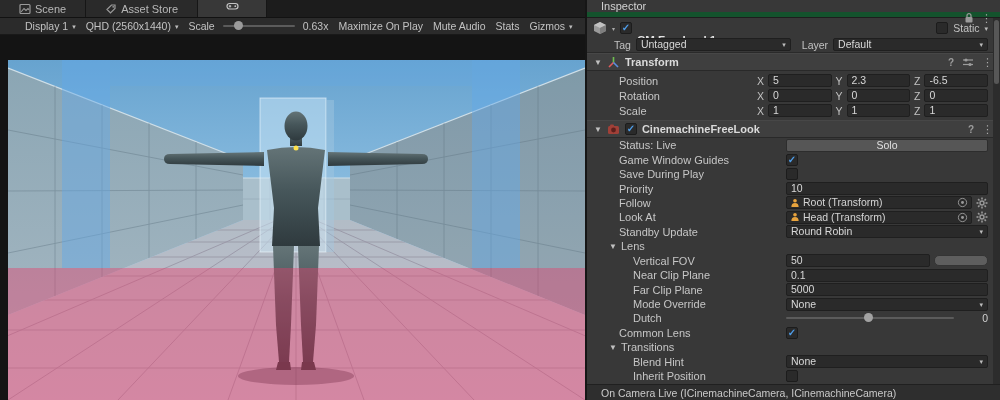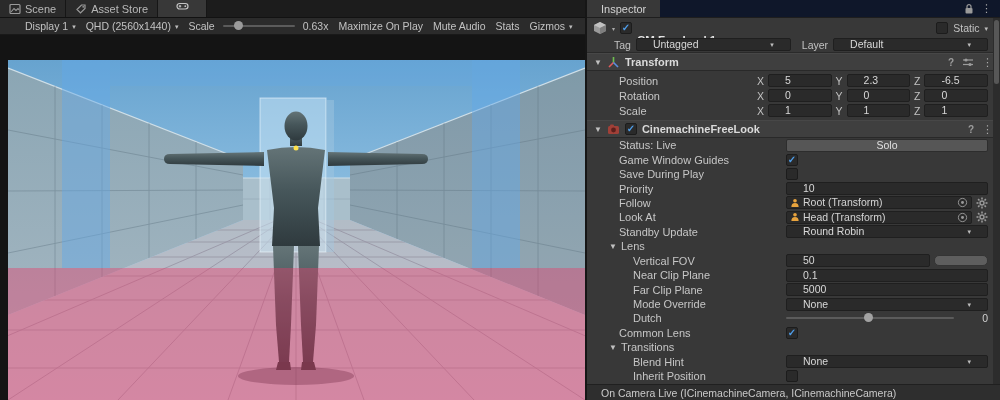--- a/index.html
+++ b/index.html
@@ -4,37 +4,37 @@
 <style>
   html,body{margin:0;padding:0;background:#111;}
   .stage{position:relative;width:1000px;height:400px;overflow:hidden;background:#141414;
          font-family:"Liberation Sans",sans-serif;color:#c8c8c8;-webkit-font-smoothing:antialiased;}
   .stage *{box-sizing:border-box;}
 
   
   .game-panel{position:absolute;left:0;top:0;width:585px;height:400px;background:#141414;}
   .tabbar{position:absolute;left:0;top:0;width:100%;height:18px;background:#1c1c1c;
           display:flex;align-items:stretch;border-bottom:1px solid #121212;}
-  .tab{display:flex;align-items:center;gap:4px;padding:0 9px;font-size:11px;color:#b7b7b7;
+  .tab{display:flex;align-items:center;gap:4px;padding:0 19px;font-size:11px;color:#b7b7b7;
        background:#2a2a2a;border-right:1px solid #161616;cursor:default;}
   .tab.active{background:#383838;color:#dedede;flex-direction:column;}
   .toolbar{position:absolute;left:0;top:18px;width:100%;height:17px;background:#2b2b2b;
            border-bottom:1px solid #191919;display:flex;align-items:center;font-size:10.5px;
            color:#c2c2c2;padding:0 20px;white-space:nowrap;}
   .tb-item{display:flex;align-items:center;gap:4px;padding:0 5px;height:100%;}
   .caret{font-size:7px;color:#bdbdbd;line-height:1;}
   .scale-track{position:relative;width:72px;height:2px;background:#5b5b5b;border-radius:1px;margin:0 4px;}
   .scale-handle{position:absolute;left:11px;top:-4px;width:9px;height:9px;border-radius:50%;background:#9b9b9b;}
   .tb-right{margin-left:auto;display:flex;align-items:center;}
   .scene{position:absolute;left:8px;top:60px;width:577px;height:340px;display:block;}
 
   
   .inspector{position:absolute;left:585px;top:0;width:415px;height:400px;background:#383838;
              border-left:2px solid #161616;}
-  .insp-tabbar{height:18px;background:#0f172a;display:flex;align-items:stretch;border-bottom:1px solid #1e1e1e;}
+  .insp-tabbar{height:18px;background:#14532d;display:flex;align-items:stretch;border-bottom:1px solid #1e1e1e;flex-direction:column;}
   .insp-tab{display:flex;align-items:center;padding:0 14px;background:#383838;font-size:11px;color:#d2d2d2;}
   .insp-icons{margin-left:auto;display:flex;align-items:center;gap:7px;padding-right:8px;color:#a5a5a5;}
   .kebab{font-size:11px;color:#ababab;line-height:1;}
 
   .go-header{height:35px;border-bottom:1px solid #2a2a2a;padding:2px 12px 2px 6px;}
   .go-row1{height:16px;display:flex;align-items:center;gap:5px;}
   .go-row2{height:15px;display:flex;align-items:center;gap:5px;padding-left:21px;margin-top:1px;}
   .go-name{font-size:11.5px;font-weight:bold;color:#e2e2e2;margin-top:24px;}
   .spacer{flex:1;}
   .sm-lbl{font-size:10.5px;color:#c2c2c2;flex:0 0 auto;}
@@ -46,21 +46,21 @@
   .hdr-right{margin-left:auto;display:flex;gap:8px;align-items:center;color:#9c9c9c;font-weight:normal;}
   .help{font-size:10px;font-weight:bold;color:#9c9c9c;}
 
   .t-body{padding:2px 0;background:#383838;}
   .t-row{height:15px;display:flex;align-items:center;padding:0 12px 0 32px;font-size:11px;color:#c6c6c6;}
   .t-row .lbl{flex:0 0 138px;}
   .axes{flex:1;display:flex;align-items:center;gap:4px;min-width:0;}
   .ax{flex:0 0 auto;font-size:10.5px;color:#c2c2c2;}
 
   .field{background:#2a2a2a;border:1px solid #1f1f1f;border-radius:2px;height:13px;line-height:11px;
-         padding:0 16px;font-size:10.5px;color:#d8d8d8;flex:1;min-width:0;white-space:nowrap;overflow:hidden;}
+         padding:0 4px;font-size:10.5px;color:#d8d8d8;flex:1;min-width:0;white-space:nowrap;overflow:hidden;}
   .dd{display:flex;justify-content:space-between;align-items:center;}
   .checkbox{width:12px;height:12px;background:#2a2a2a;border:1px solid #1c1c1c;border-radius:2px;
             display:inline-flex;align-items:center;justify-content:center;flex:0 0 auto;}
   .chk{font-size:10px;font-weight:bold;color:#4f9eea;line-height:1;}
 
   .cm-body{background:#383838;}
   .c-row{height:14.45px;display:flex;align-items:center;padding:0 12px 0 32px;font-size:11px;color:#c6c6c6;gap:24px;}
   .c-row .lbl{flex:0 0 143px;white-space:nowrap;overflow:hidden;}
   .c-row.indent{padding-left:46px;}
   .c-row.indent .lbl{flex:0 0 129px;}

